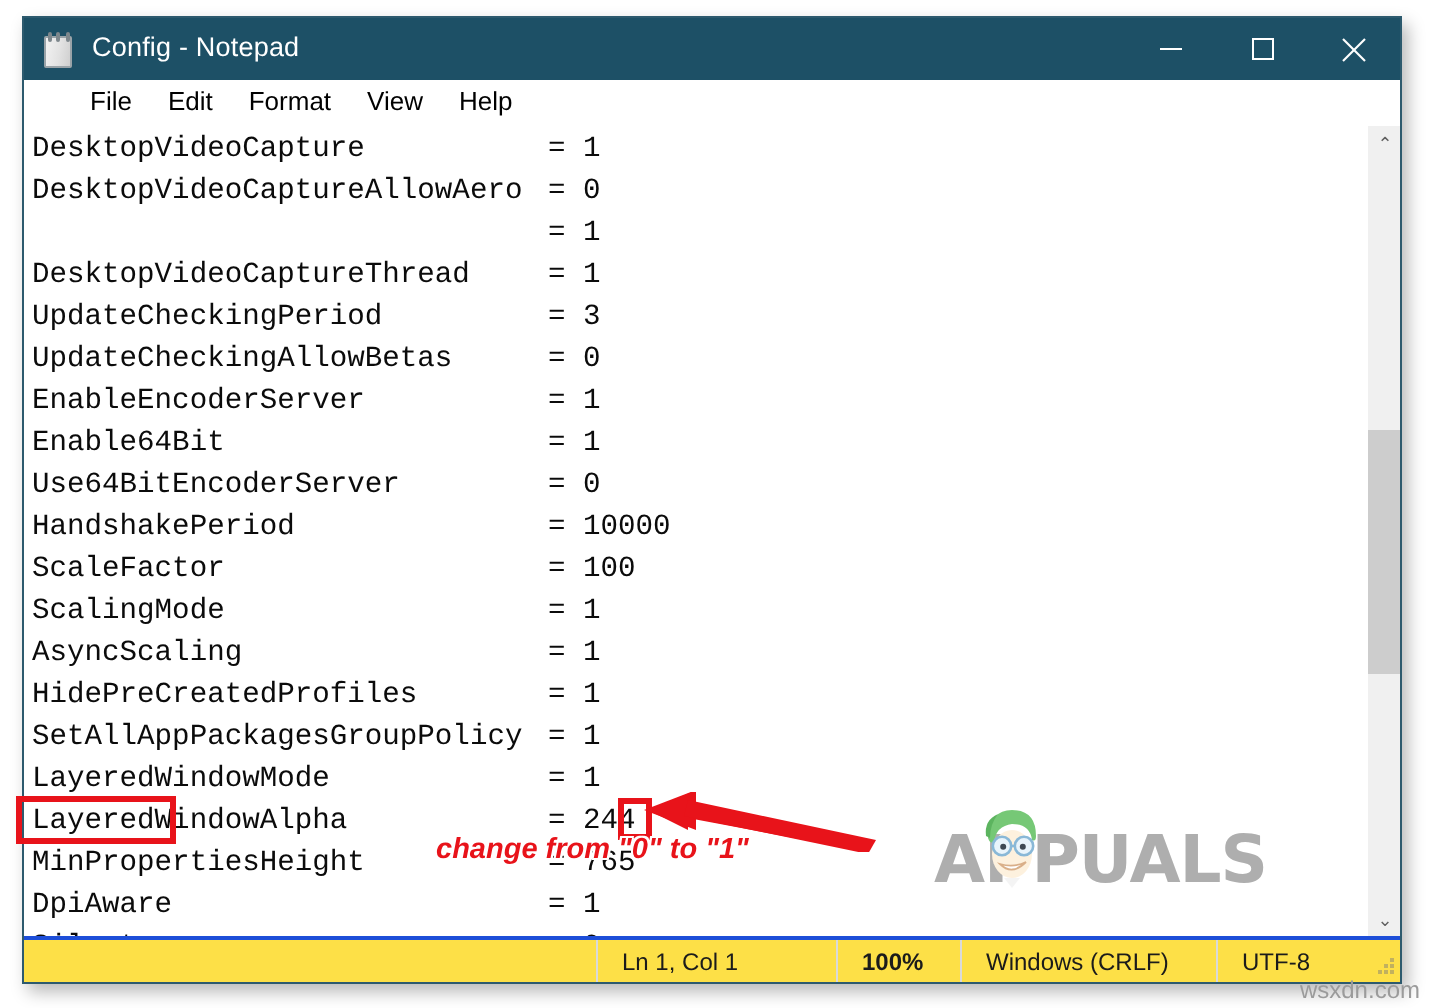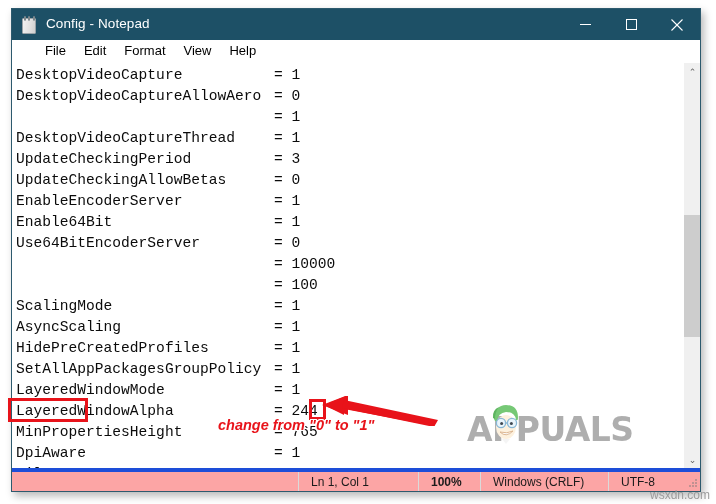--- a/index.html
+++ b/index.html
@@ -166,22 +166,22 @@
     position: absolute;
     left: 0; width: 17px;
     top: 152px; height: 122px;
     background: #cdcdcd;
   }
 
   
   .statusbar {
     height: 23px;
     flex: none;
-    background: #fca5a5;
-    border-top: 4px solid #1d4ed8;
+    background: #fde047;
+    border-top: 2px solid #1d4ed8;
     display: flex;
     align-items: stretch;
     font-size: 12px;
     color: #1b1b1b;
     position: relative;
   }
   .sb-spacer { flex: 1 1 auto; }
   .sb-cell {
     display: flex;
     align-items: center;
@@ -318,22 +318,22 @@
       <div class="editor" id="editor">
           <div class="line"><span class="ln-key">DesktopVideoCapture</span><span class="eqcol">= 1</span></div>
           <div class="line"><span class="ln-key">DesktopVideoCaptureAllowAero</span><span class="eqcol">= 0</span></div>
           <div class="line"><span class="eqcol">= 1</span></div>
           <div class="line"><span class="ln-key">DesktopVideoCaptureThread</span><span class="eqcol">= 1</span></div>
           <div class="line"><span class="ln-key">UpdateCheckingPeriod</span><span class="eqcol">= 3</span></div>
           <div class="line"><span class="ln-key">UpdateCheckingAllowBetas</span><span class="eqcol">= 0</span></div>
           <div class="line"><span class="ln-key">EnableEncoderServer</span><span class="eqcol">= 1</span></div>
           <div class="line"><span class="ln-key">Enable64Bit</span><span class="eqcol">= 1</span></div>
           <div class="line"><span class="ln-key">Use64BitEncoderServer</span><span class="eqcol">= 0</span></div>
-          <div class="line"><span class="eqcol">= 10000</span></div>
-          <div class="line"><span class="eqcol">= 100</span></div>
+          <div class="line"><span class="ln-key">HandshakePeriod</span><span class="eqcol">= 10000</span></div>
+          <div class="line"><span class="ln-key">ScaleFactor</span><span class="eqcol">= 100</span></div>
           <div class="line"><span class="ln-key">ScalingMode</span><span class="eqcol">= 1</span></div>
           <div class="line"><span class="ln-key">AsyncScaling</span><span class="eqcol">= 1</span></div>
           <div class="line"><span class="ln-key">HidePreCreatedProfiles</span><span class="eqcol">= 1</span></div>
           <div class="line"><span class="ln-key">SetAllAppPackagesGroupPolicy</span><span class="eqcol">= 1</span></div>
           <div class="line"><span class="ln-key">LayeredWindowMode</span><span class="eqcol">= 1</span></div>
           <div class="line"><span class="ln-key">LayeredWindowAlpha</span><span class="eqcol">= 244</span></div>
           <div class="line"><span class="ln-key">MinPropertiesHeight</span><span class="eqcol">= 765</span></div>
           <div class="line"><span class="ln-key">DpiAware</span><span class="eqcol">= 1</span></div>
           <div class="line"><span class="ln-key">Silent</span><span class="eqcol">= 0</span></div>
         </div>

